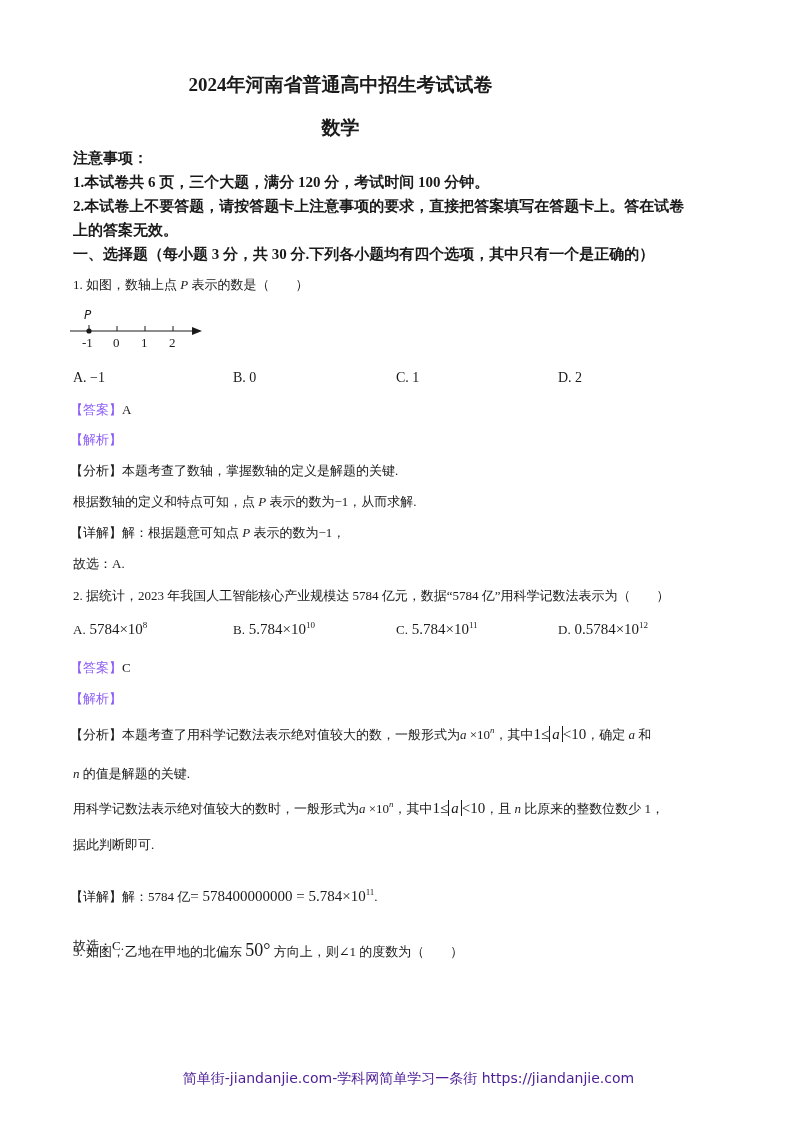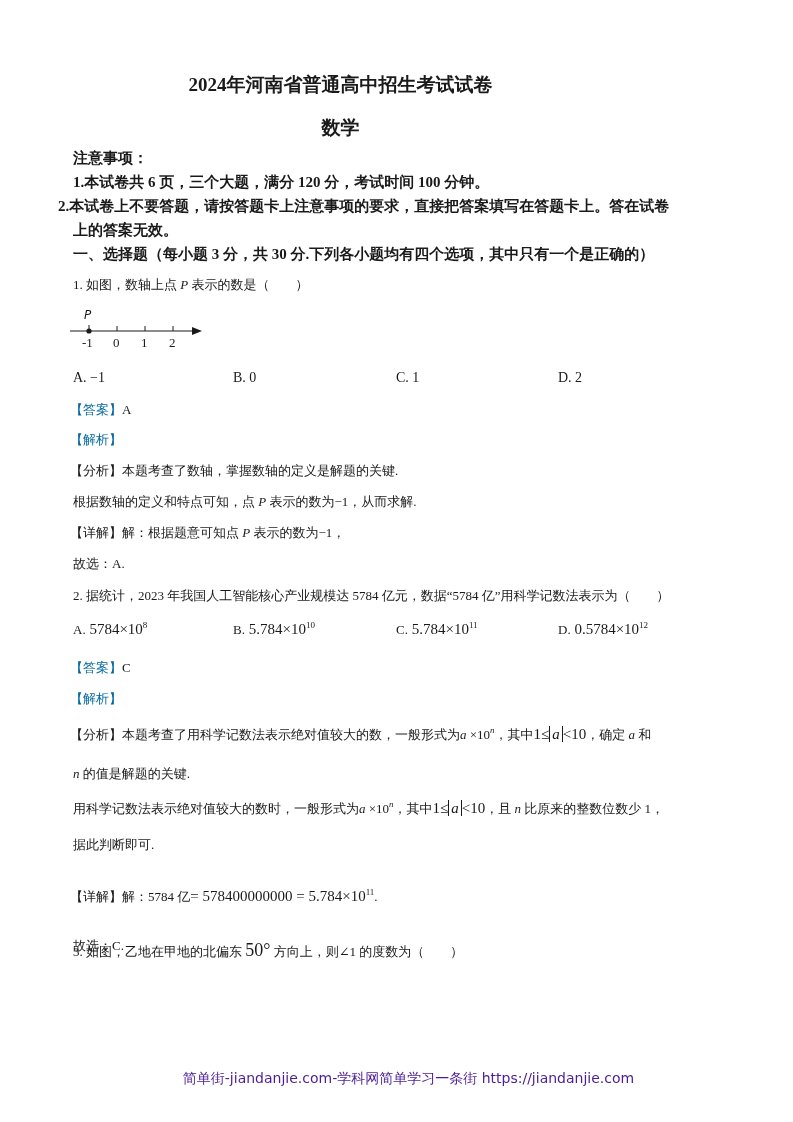--- a/index.html
+++ b/index.html
@@ -2,37 +2,37 @@
 <html><head>
   <meta charset="utf-8">
   <style>
     html, body { margin: 0; padding: 0; background: #ffffff; }
     body { width: 793px; height: 1122px; position: relative; overflow: hidden;
            font-family: "Liberation Serif", "DejaVu Serif", serif; color: #1a1a1a; }
     .abs { position: absolute; white-space: nowrap; }
     .title { left: 0; width: 681px; text-align: center; font-weight: bold; font-size: 19px; }
     .bold { font-weight: bold; font-size: 15px; }
     .txt { font-size: 13px; }
-    .tag { color: #0369a1; }
+    .tag { color: #8b5cf6; }
     .math { font-family: "Liberation Serif", "DejaVu Serif", serif; font-size: 15px; }
     .it { font-style: italic; }
     sup { font-size: 9px; vertical-align: 6px; line-height: 0; }
     .abs-bar { display: inline-block; border-left: 1px solid #1a1a1a; border-right: 1px solid #1a1a1a; padding: 0 2px; font-style: italic; line-height: 16px; }
     .footer { left: 12px; width: 793px; text-align: center; font-family: "DejaVu Sans", sans-serif; font-size: 14px; color: #4c1d95; }
     .numline { left: 70px; top: 306px; width: 140px; height: 46px; }
   </style>
 </head>
 <body>
 
 <div class="abs title" style="top:72px;">2024年河南省普通高中招生考试试卷</div>
 <div class="abs title" style="top:115px;">数学</div>
 
 <div class="abs bold" style="left:73px; top:149px;">注意事项：</div>
 <div class="abs bold" style="left:73px; top:173px;">1.本试卷共 6 页，三个大题，满分 120 分，考试时间 100 分钟。</div>
-<div class="abs bold" style="left:58px; top:197px;text-align:center;">2.本试卷上不要答题，请按答题卡上注意事项的要求，直接把答案填写在答题卡上。答在试卷</div>
+<div class="abs bold" style="left:73px; top:197px;text-align:center;">2.本试卷上不要答题，请按答题卡上注意事项的要求，直接把答案填写在答题卡上。答在试卷</div>
 <div class="abs bold" style="left:73px; top:221px;">上的答案无效。</div>
 <div class="abs bold" style="left:73px; top:245px;">一、选择题（每小题 3 分，共 30 分.下列各小题均有四个选项，其中只有一个是正确的）</div>
 
 <div class="abs txt" style="left:73px; top:276px;">
   <span>1. 如图，数轴上点 </span><span class="it">P</span><span> 表示的数是（　　）</span>
 </div>
 
 <div class="abs numline">
   <svg width="140" height="46" viewBox="0 0 140 46">
     <text x="14" y="13" font-family="DejaVu Sans, sans-serif" font-style="italic" font-size="12" fill="#1a1a1a">P</text>

